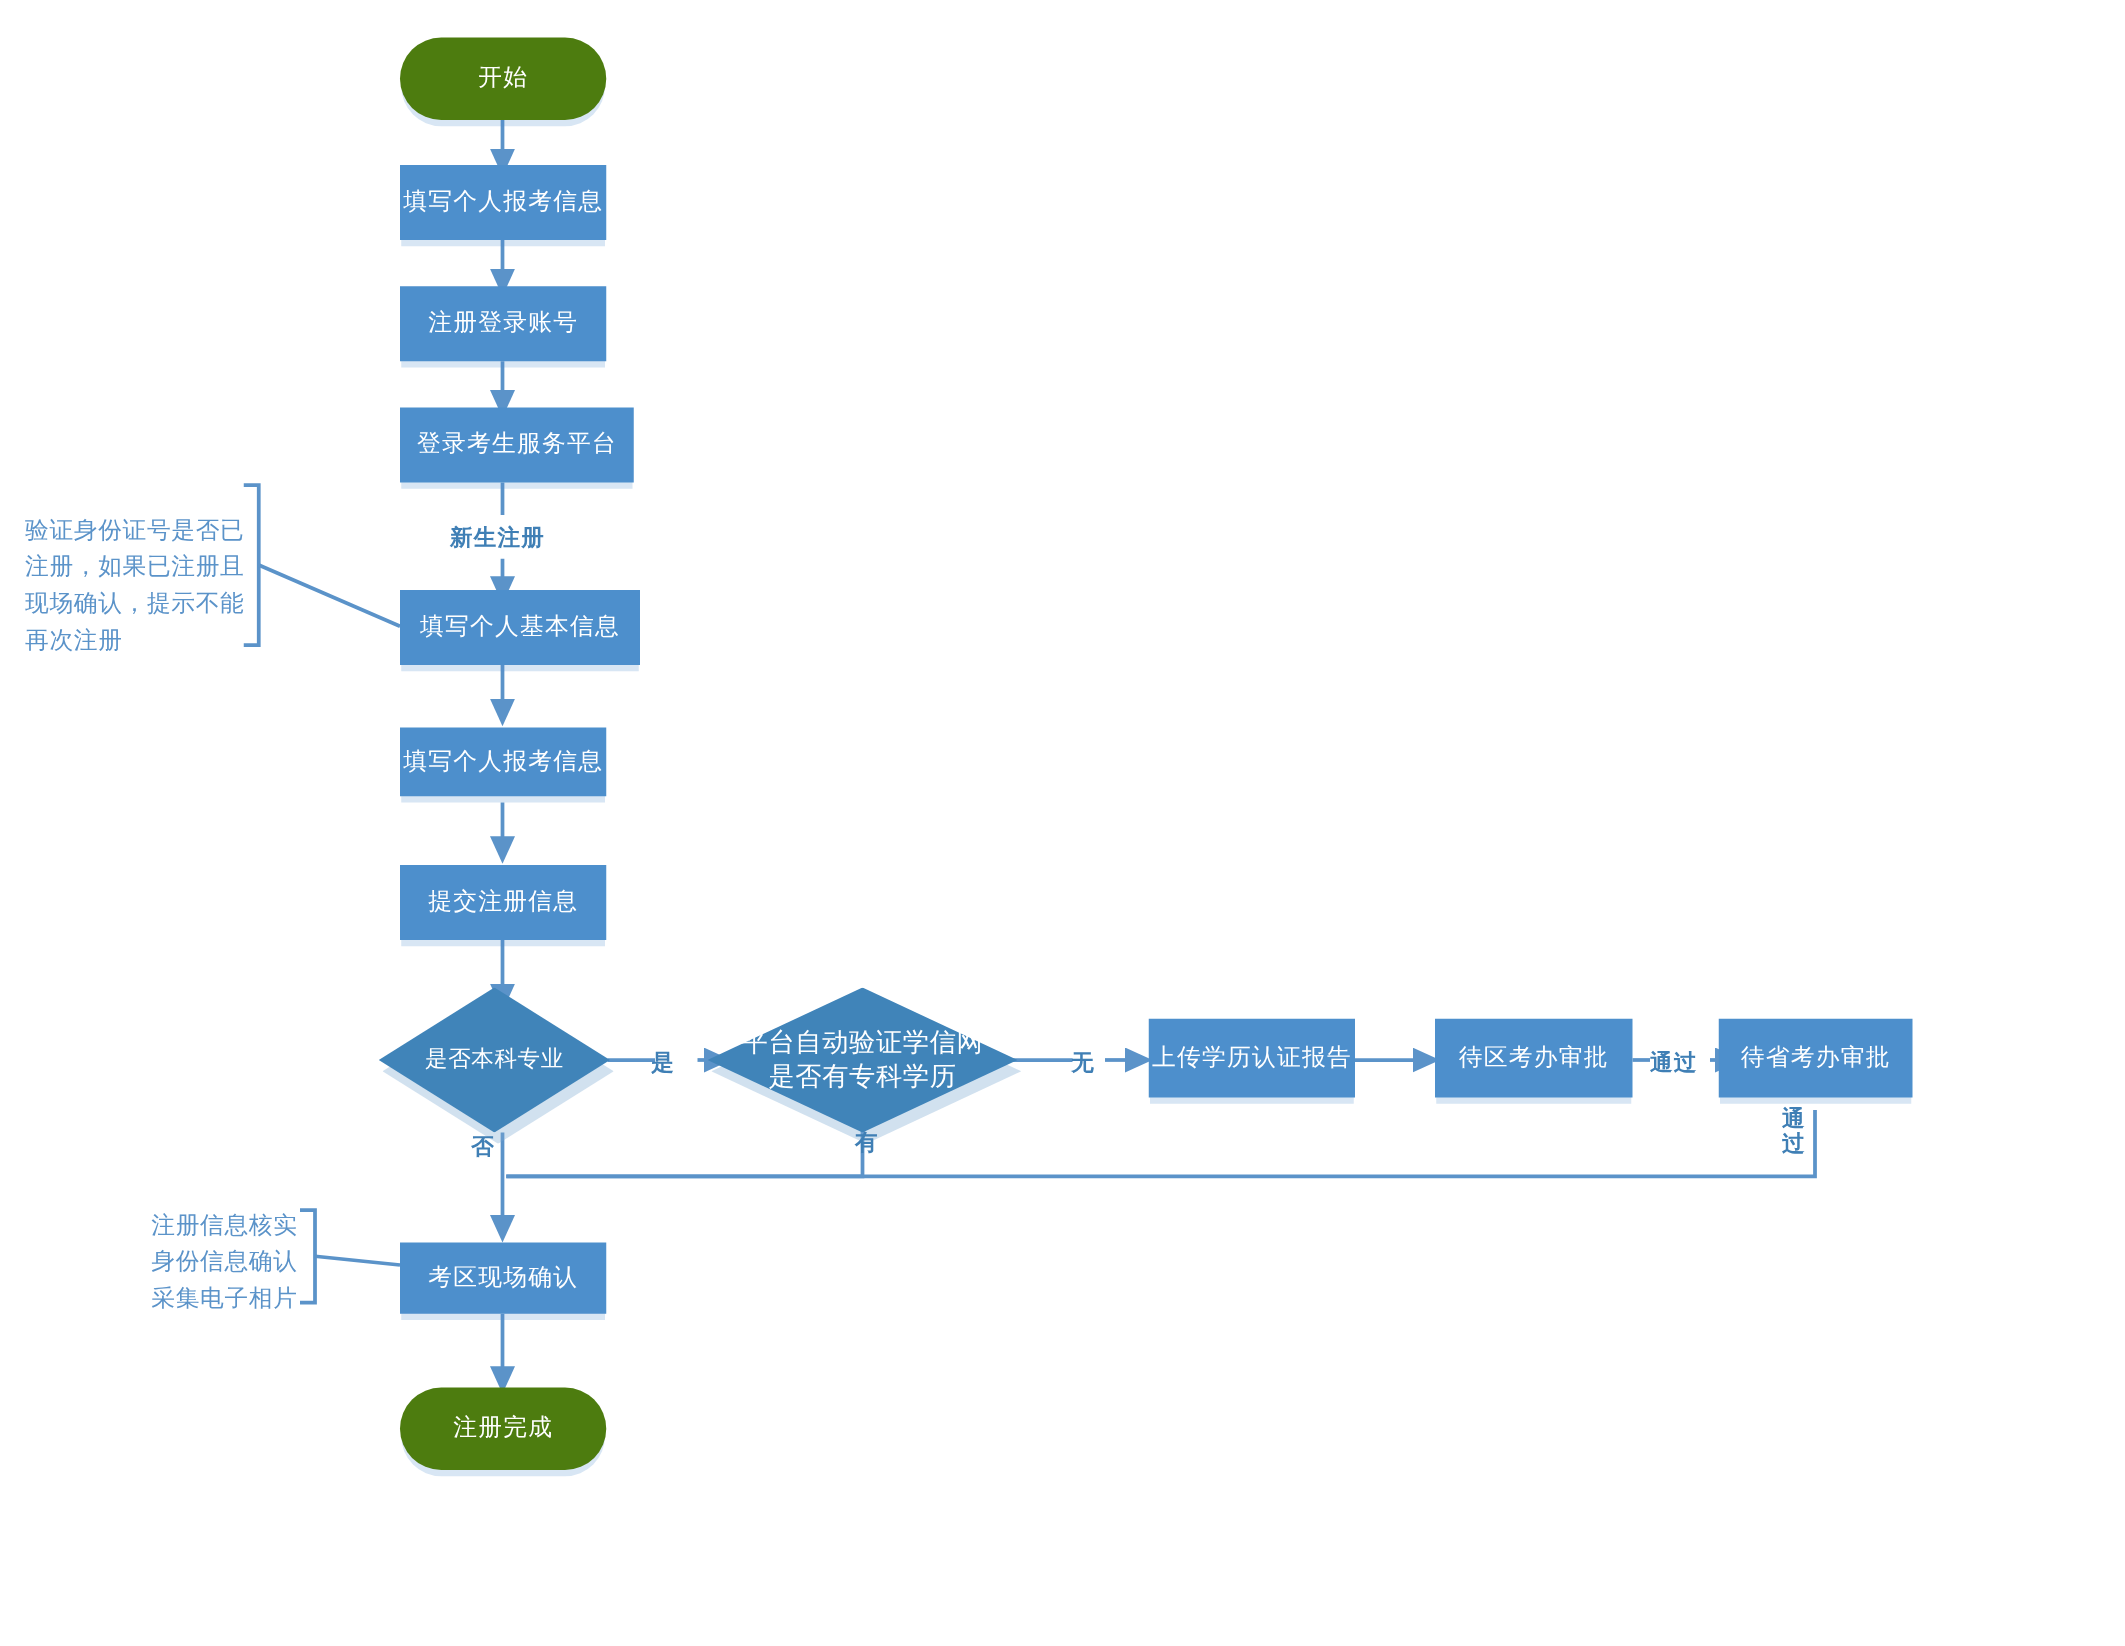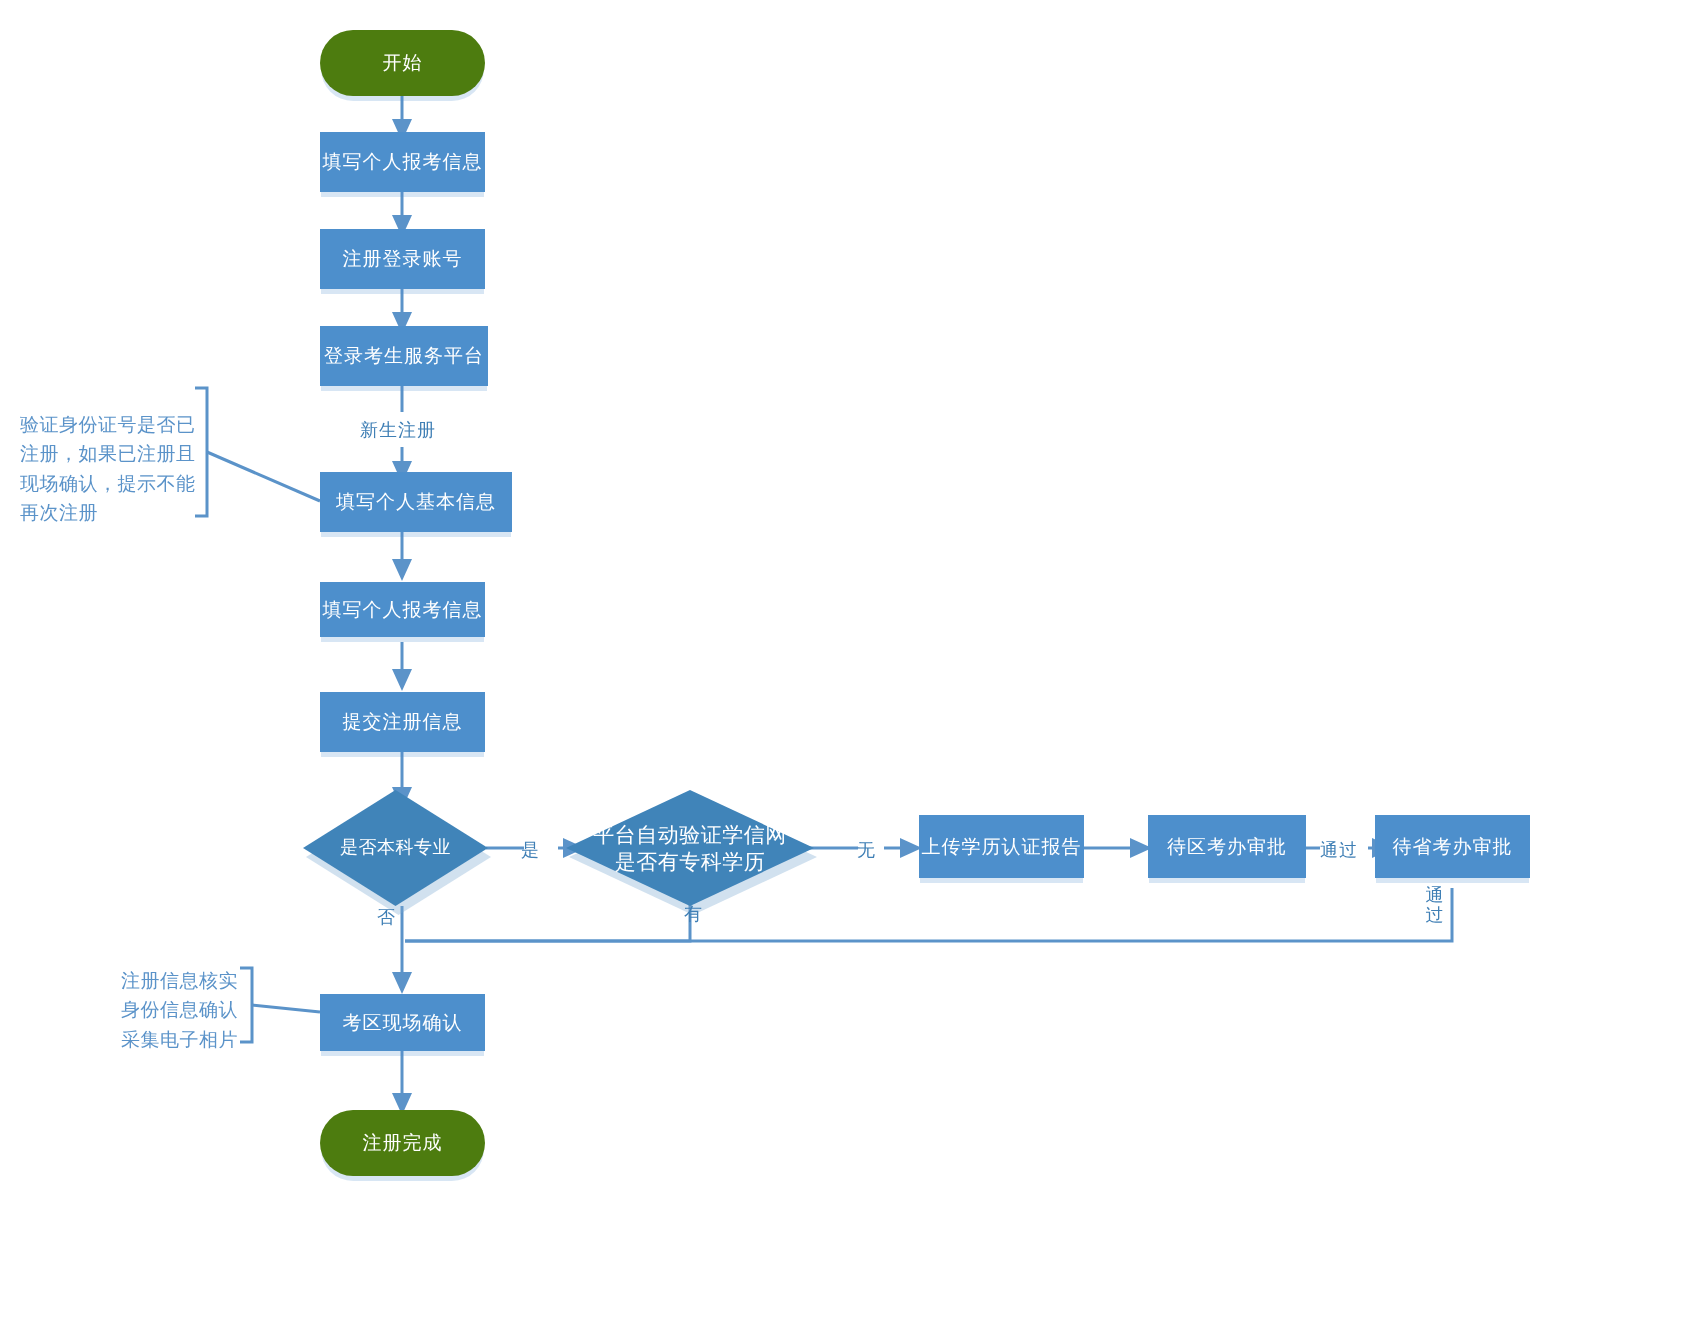--- a/index.html
+++ b/index.html
@@ -56,20 +56,21 @@
     white-space:pre-line;letter-spacing:.5px;
   }
 
   
   .elabel{
     position:absolute;
     color:#3f7fb5;
     font-size:18px;
     letter-spacing:1px;
     white-space:nowrap;
+    font-weight:bold;
   }
   .elabel.vert{
     white-space:normal;
     width:20px;
     line-height:1.12;
     text-align:center;
   }
 
   
   .annot{
@@ -140,21 +141,21 @@
       <path d="M252,1005 L320,1012"></path>
     </g>
   </svg>
 
   <div class="node term" style="left:320px;top:30px;width:165px;height:66px;">开始</div>
 
   <div class="node proc" style="left:320px;top:132px;width:165px;height:60px;">填写个人报考信息</div>
 
   <div class="node proc" style="left:320px;top:229px;width:165px;height:60px;">注册登录账号</div>
 
-  <div class="node proc" style="left:320px;top:326px;width:168px;height:60px;">登录考生服务平台</div>
+  <div class="node proc" style="left:320px;top:326px;width:187px;height:60px;">登录考生服务平台</div>
 
   <div class="node proc" style="left:320px;top:472px;width:192px;height:60px;">填写个人基本信息</div>
 
   <div class="node proc" style="left:320px;top:582px;width:165px;height:55px;">填写个人报考信息</div>
 
   <div class="node proc" style="left:320px;top:692px;width:165px;height:60px;">提交注册信息</div>
 
   <div class="dec-wrap" style="left:303px;top:790px;width:185px;height:116px;">
     <div class="dec-shadow"></div>
     <div class="dec-shape"></div>

